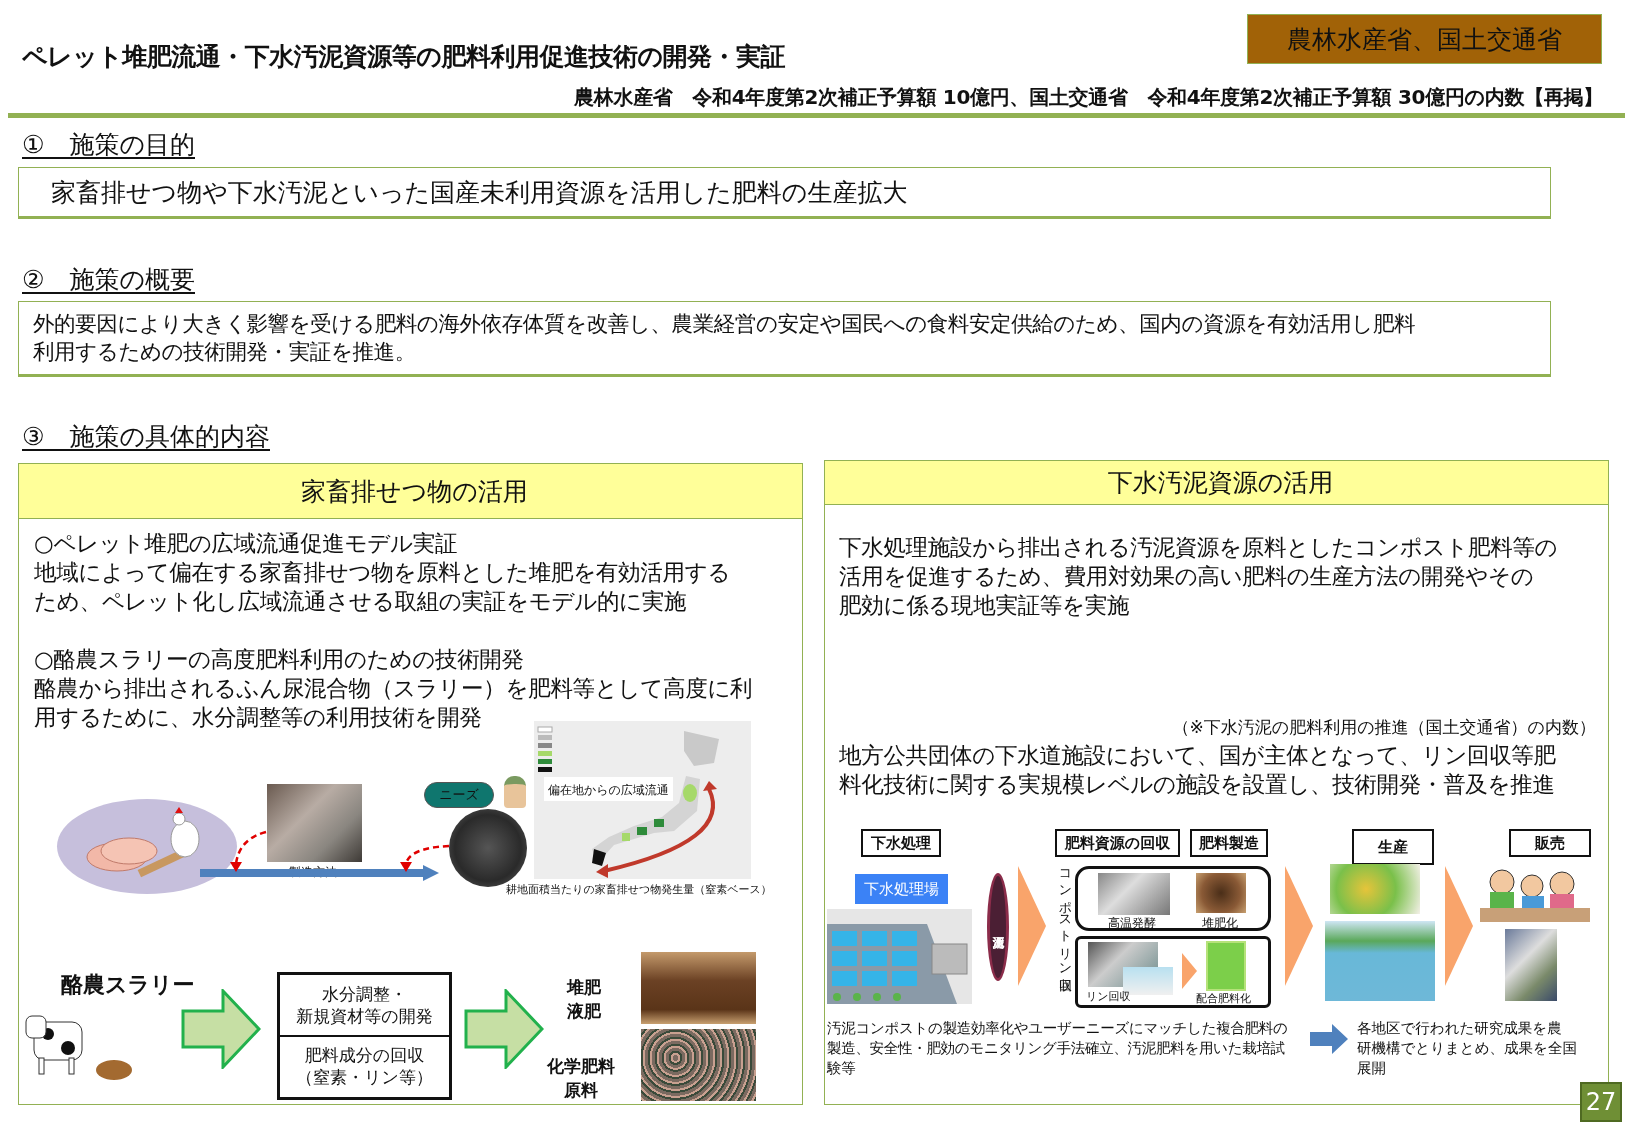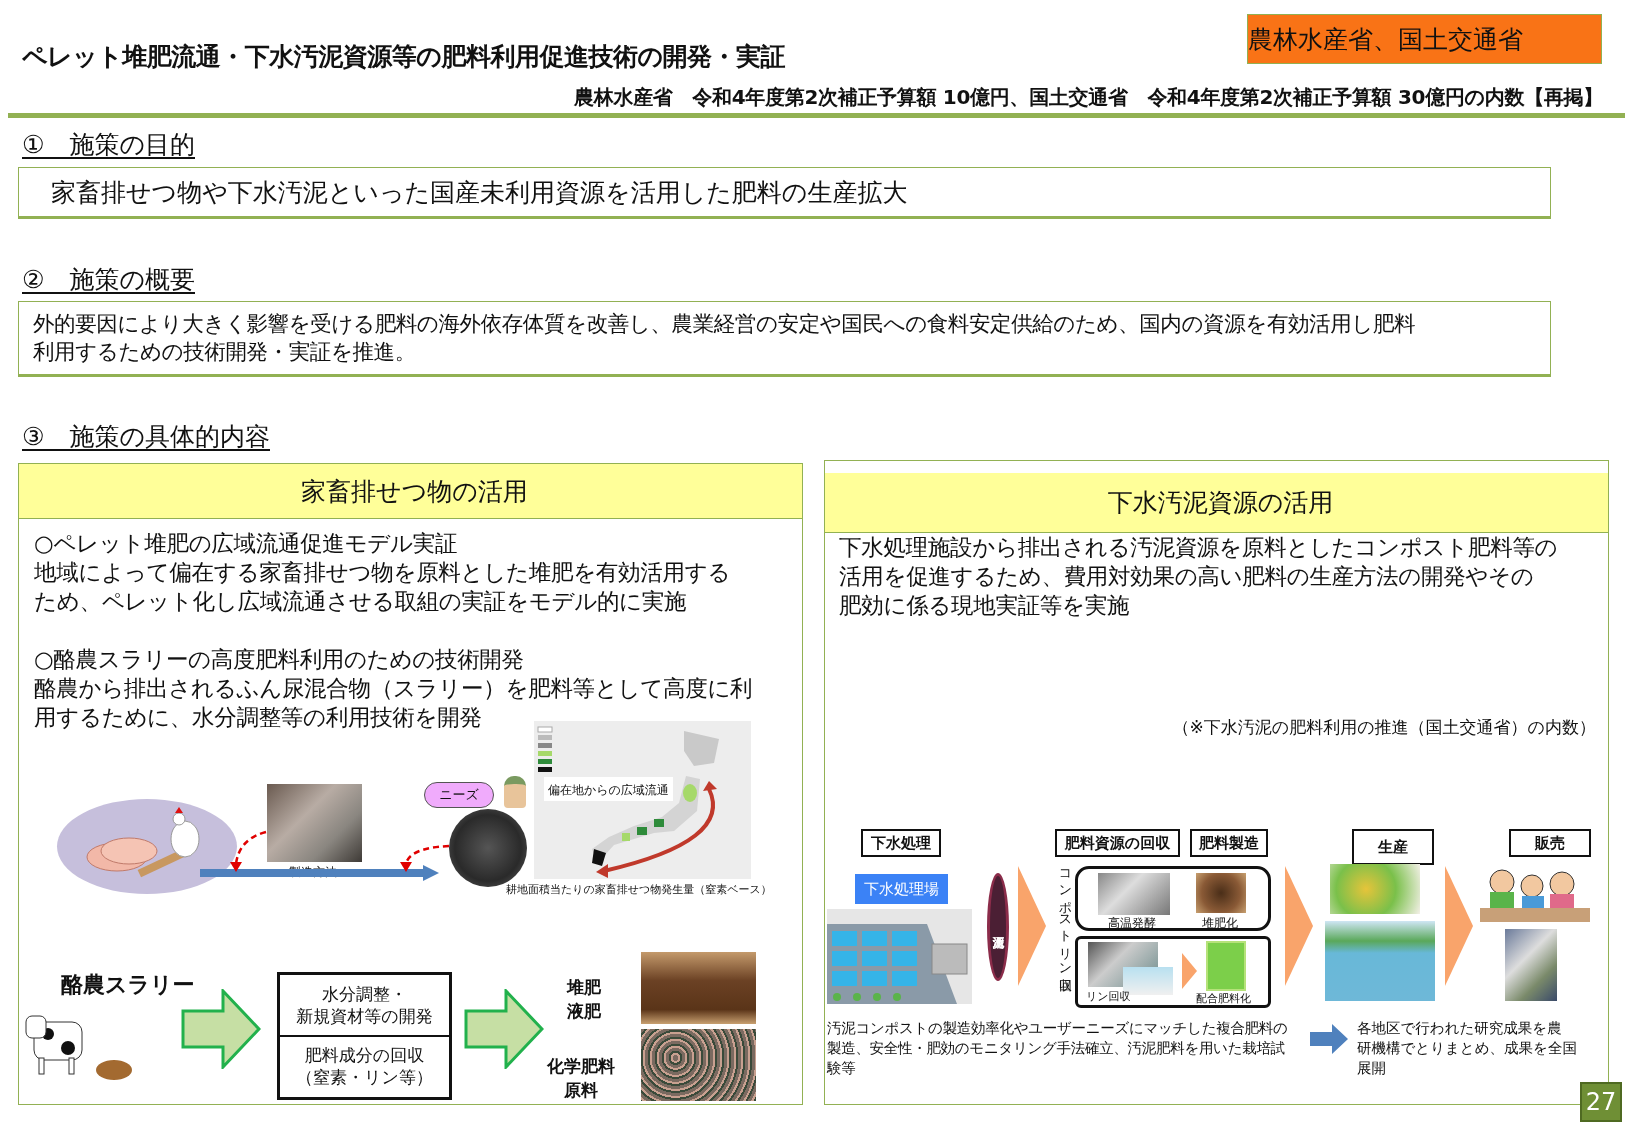--- a/index.html
+++ b/index.html
@@ -1,22 +1,22 @@
 <!DOCTYPE html>
 <html><head>
 <meta charset="utf-8">
 <style>
   * { box-sizing: border-box; margin: 0; padding: 0; }
   html, body { width: 1625px; height: 1125px; background: #ffffff; overflow: hidden; }
   body { position: relative; font-family: "DejaVu Sans", "Liberation Sans", sans-serif; color: #111; }
   .abs { position: absolute; }
 
   .title { left: 22px; top: 40px; font-size: 25px; font-weight: bold; letter-spacing: -0.5px; white-space: nowrap; }
-  .ministry-box { left: 1247px; top: 14px; width: 355px; height: 50px; border: 1.5px solid #92b153; background:#f97316;
-                  font-size: 25px; display:flex; align-items:center; justify-content:flex-start; }
+  .ministry-box { left: 1247px; top: 14px; width: 355px; height: 50px; border: 1.5px solid #92b153; background:#a16207;
+                  font-size: 25px; display:flex; align-items:center; justify-content:center; }
   .budget { right: 22px; top: 84px; font-size: 20px; font-weight: bold; white-space: nowrap; letter-spacing:-0.3px; }
   .rule { left: 8px; top: 113px; width: 1617px; height: 5px; background: #92b153; }
 
   .sec-head { font-size: 25px; text-decoration: underline; text-underline-offset: 4px; white-space: nowrap; }
   .sec-box { border: 1.5px solid #92b153; border-bottom: 3px solid #92b153; background: #fff; }
 
   .panel { border: 1.5px solid #92b153; background: #fff; }
   .panel-head { height: 55px; background: #ffff99; border-bottom: 1.5px solid #92b153;
                 display:flex; align-items:center; justify-content:center; font-size: 25px; padding-left: 8px; }
   .ptext { font-size: 22.5px; line-height: 29px; white-space: nowrap; letter-spacing: -0.3px; }
@@ -80,21 +80,21 @@
   <div class="abs small" style="left:270px; top:400px;">製造方法</div>
   <svg class="abs" style="left:175px; top:360px;" width="260" height="60">
     <rect x="6" y="45" width="225" height="8" fill="#4f81bd"></rect>
     <path d="M229 41 L245 49 L229 57 Z" fill="#4f81bd"></path>
     <path d="M72 8 Q45 15 42 40" stroke="#e00000" stroke-width="2.5" fill="none" stroke-dasharray="6 4"></path>
     <path d="M36 38 L42 48 L48 38 Z" fill="#e00000"></path>
     <path d="M255 22 Q215 24 212 40" stroke="#e00000" stroke-width="2.5" fill="none" stroke-dasharray="6 4"></path>
     <path d="M206 38 L212 48 L218 38 Z" fill="#e00000"></path>
   </svg>
   <div class="abs" style="left:430px; top:345px; width:78px; height:78px; border-radius:50%; background:radial-gradient(circle,#555 0%,#2a2a2a 60%,#666 100%);"></div>
-  <div class="abs" style="left:405px; top:318px; width:70px; height:26px; border:1.5px solid #555; border-radius:14px; background:#f0abfc; font-size:13px; display:flex; align-items:center; justify-content:center;">
+  <div class="abs" style="left:405px; top:318px; width:70px; height:26px; border:1.5px solid #555; border-radius:14px; background:#0f766e; font-size:13px; display:flex; align-items:center; justify-content:center;">
     <span>ニーズ</span>
   </div>
   <div class="abs" style="left:485px; top:312px; width:22px; height:32px; border-radius:10px 10px 4px 4px; background:#e8c49a; border-top:8px solid #7a9a60;"></div>
   <div class="abs" style="left:515px; top:257px; width:217px; height:158px; background:#ededed;">
     <svg width="217" height="158">
       <rect x="4" y="6" width="14" height="5" fill="#fff" stroke="#aaa"></rect>
       <rect x="4" y="14" width="14" height="5" fill="#bbb"></rect>
       <rect x="4" y="22" width="14" height="5" fill="#888"></rect>
       <rect x="4" y="30" width="14" height="5" fill="#a6d96a"></rect>
       <rect x="4" y="38" width="14" height="5" fill="#2e8b3a"></rect>
@@ -150,30 +150,34 @@
   </div>
   <div class="abs" style="left:528px; top:590px; font-size:17px; font-weight:bold; line-height:24px; text-align:center;">
     <div>化学肥料</div>
     <div>原料</div>
   </div>
   <div class="abs" style="left:622px; top:488px; width:115px; height:72px; background:linear-gradient(180deg,#c49a6c 0%,#6b4124 40%,#5a3418 80%,#c8a070 100%);"></div>
   <div class="abs" style="left:622px; top:565px; width:115px; height:72px; background:repeating-radial-gradient(circle at 30% 40%,#7a6a60 0 3px,#c8a090 3px 5px,#3a4a3a 5px 7px);"></div>
 </div>
 
 <div class="abs panel" style="left:824px; top:460px; width:785px; height:645px;">
-  <div class="panel-head" style="height:60px;margin-top:12px;">
+  <div class="panel-head" style="height:44px;">
     <span>下水汚泥資源の活用</span>
   </div>
   <div style="position:absolute; left:14px; top:72px;" class="ptext">
     <div>下水処理施設から排出される汚泥資源を原料としたコンポスト肥料等の</div>
     <div>活用を促進するため、費用対効果の高い肥料の生産方法の開発やその</div>
     <div>肥効に係る現地実証等を実施</div>
     <div style="height:29px;"></div>
   </div>
   <div class="abs" style="right:12px; top:255px; font-size:17px; white-space:nowrap;">（※下水汚泥の肥料利用の推進（国土交通省）の内数）</div>
+  <div style="position:absolute; left:14px; top:280px;" class="ptext">
+    <div>地方公共団体の下水道施設において、国が主体となって、リン回収等肥</div>
+    <div>料化技術に関する実規模レベルの施設を設置し、技術開発・普及を推進</div>
+  </div>
 
   <div class="abs label-box" style="left:36px; top:368px; width:80px; height:28px;">
       <span>下水処理</span>
     </div>
   <div class="abs label-box" style="left:230px; top:368px; width:125px; height:28px;">
       <span>肥料資源の回収</span>
     </div>
   <div class="abs label-box" style="left:365px; top:368px; width:78px; height:28px;">
       <span>肥料製造</span>
     </div>

